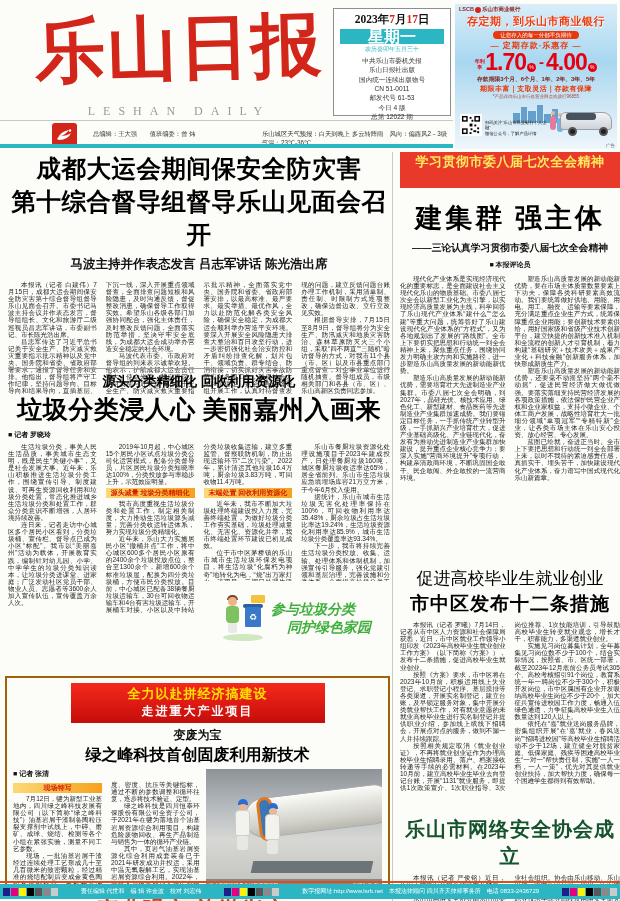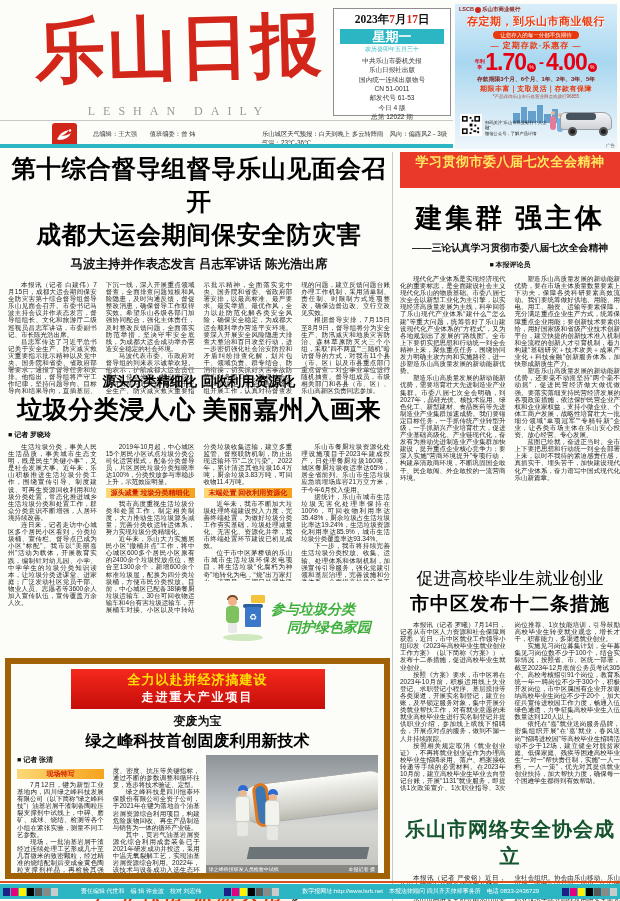--- a/index.html
+++ b/index.html
@@ -14,21 +14,21 @@
     font-size:70px; line-height:96px; text-align:center; letter-spacing:2px; transform:rotate(-1.5deg); }
   .masthead-sub { position:absolute; left:28px; top:104px; width:302px; text-align:center;
     color:#9a9a9a; font-size:12px; letter-spacing:8px; font-family:"Liberation Serif",serif; }
 
   
   .date-box { position:absolute; left:333px; top:8px; width:118px; height:108px;
     border:1px solid #8f8f8f; background:#fff; text-align:center; padding:3px 2px; }
   .date-line { font-size:11.5px; font-weight:bold; font-family:"Liberation Serif",serif; color:#111; }
   .date-line .red { color:#d3261b; }
   .weekday-bar { margin:2px 4px 1px; background:#2cb6c3; color:#fff; font-weight:bold;
-    font-size:13px; line-height:15px; }
+    font-size:16px; line-height:15px; }
   .lunar { color:#2cb6c3; font-size:6px; margin-bottom:2px; }
   .pub-lines div { font-size:6.6px; color:#333; line-height:1.42; }
 
   
   .bank-ad { position:absolute; left:455px; top:4px; width:162px; height:145px; overflow:hidden;
     background:linear-gradient(180deg,#d9edf9 0%,#a8d7f0 40%,#cfe7f5 70%,#eef6fb 100%); }
   .ad-top { font-size:5.5px; color:#8d1d13; font-weight:bold; padding:2px 4px 0; text-align:left; }
   .ad-dot { display:inline-block; width:6px; height:6px; border-radius:50%; background:#d3261b; vertical-align:middle; margin:0 1px; }
   .ad-headline { text-align:center; font-size:11px; font-weight:900; color:#e8380d;
     text-shadow:0.5px 0.5px 0 #fff, -0.5px -0.5px 0 #fff; margin-top:1px; letter-spacing:0.5px; }
@@ -94,21 +94,21 @@
   .gf-head { position:absolute; left:7px; top:2px; width:9px; height:9px; border-radius:50%; background:#f2b186; }
   .gf-hair { position:absolute; left:6px; top:0px; width:11px; height:5px; border-radius:5px 5px 0 0; background:#7a4a28; }
   .gf-body { position:absolute; left:5px; top:11px; width:13px; height:17px; border-radius:4px; background:#7ec15f; }
   .gf-legs { position:absolute; left:7px; top:28px; width:9px; height:10px; background:#e9e9e9; border-radius:2px; }
   .gf-bin { position:absolute; right:4px; top:12px; width:16px; height:20px; background:#3a78c9; border-radius:2px 2px 1px 1px;
     color:#fff; font-size:9px; line-height:20px; text-align:center; }
   .gf-lid { position:absolute; right:2px; top:9px; width:20px; height:4px; background:#2b5f9e; border-radius:2px; }
   .gf-sign { position:absolute; right:0px; top:0px; width:14px; height:8px; background:#f4c33c; border-radius:1px; }
 
   
-  .tech-block { position:absolute; left:5px; top:658px; width:385px; height:221px; border:6px solid #a16207; background:#fcfcf9; }
+  .tech-block { position:absolute; left:5px; top:676px; width:385px; height:221px; border:2px solid #a16207; background:#fcfcf9; }
   .tech-banner { width:254px; margin:5px auto 0; text-align:center;
     background:linear-gradient(180deg,#f5291c,#c50d0a); padding:2px 0 3px; }
   .tech-banner .l1 { color:#ffe100; font-size:13px; font-weight:900; letter-spacing:1px; }
   .tech-banner .l2 { color:#fff; font-size:12px; font-weight:900; letter-spacing:2px; }
   .tech-kicker { text-align:center; font-size:12px; font-weight:bold; margin-top:4px; color:#111; }
   .tech-h1 { text-align:center; font-size:16px; font-weight:900; margin-top:1px; color:#000; }
   .tech-content { display:flex; gap:6px; padding:3px 6px 0; }
   .tech-left { width:192px; }
   .tech-body { margin-top:2px; height:112px; column-count:2; }
   .tech-photo { position:relative; width:181px; height:118px; overflow:hidden; background:
@@ -243,22 +243,22 @@
         <path d="M2 12 Q6 4 14 3 Q10 8 6 9 Q12 9 16 6 Q13 13 4 13 Z" fill="#fff"></path>
         <circle cx="15" cy="3.5" r="1.2" fill="#fff"></circle>
       </svg>
     </div>
     <div class="info-staff">总编辑：王大强　　值班编委：曾  炜</div>
     <div class="info-weather">乐山城区天气预报：白天到晚上 多云转阵雨　风向：偏西风2－3级　气温：23℃-36℃</div>
   </div>
   <div class="teal-line"></div>
 
   <div class="main-article">
+    <div class="main-h1">成都大运会期间保安全防灾害</div>
     <div class="main-h1">第十综合督导组督导乐山见面会召开</div>
-    <div class="main-h1">成都大运会期间保安全防灾害</div>
     <div class="main-deck">马波主持并作表态发言 吕志军讲话 陈光浩出席</div>
     <div class="main-body body-cols">
         <p>本报讯（记者 白建伟）7月15日，成都大运会期间保安全防灾害第十综合督导组督导乐山见面会召开。市委书记马波主持会议并作表态发言，督导组组长、文化和旅游厅二级巡视员吕志军讲话，市委副书记、市长陈光浩出席。</p>
         <p>吕志军传达了习近平总书记关于安全生产、防灾减灾救灾重要指示批示精神以及党中央、国务院和省委、省政府部署要求，通报了督导任务和安排。他指出，督导组将严守工作纪律，坚持问题导向、目标导向和结果导向，直插基层、下沉一线，深入开展重点领域督查，全面排查问题短板和风险隐患，及时沟通反馈，督促整改消患，确保督导工作取得实效。希望乐山各级各部门加强协同配合，强化主体责任，及时整改反馈问题，全面落实防范举措，坚决守牢安全底线，为成都大运会成功举办营造安全稳定的社会环境。</p>
         <p>马波代表市委、市政府对督导组的到来表示诚挚欢迎。他表示，护航成都大运会责任重大、使命光荣，我们将深入学习贯彻习近平总书记关于安全生产、防灾减灾救灾重要指示批示精神，全面落实党中央、国务院和省委、省政府部署安排，以最高标准、最严要求、最实举措、最优作风，全力以赴防范化解各类安全风险，确保安全稳定，为成都大运会顺利举办营造平安环境。要深入开展安全风险隐患大排查大整治和百日攻坚行动，进一步密切强化社会治安防控和矛盾纠纷排查化解，划片包干、领域负责、群专结合、防消衔接，切实抓好灾害事故防范应对各项工作，确保社会大局和谐稳定。要全力配合督导组开展工作，认真对待督查发现的问题，建立反馈问题台账办理工作机制，采用清单制、责任制、时限制方式逐项整改，确保边督边改、立行立改见实效。</p>
         <p>根据督导安排，7月15日至8月9日，督导组将分为安全生产、防汛减灾和地质灾害防治、森林草原防灭火三个小组，采取“四不两直”“三随机”暗访督导的方式，对我市11个县（市、区）以及市县重点部门重点督查，对企事业单位进行随机抽查。督导组成员，市级相关部门和各县（市、区）、乐山高新区负责同志参加。</p>
       </div>
   </div>
 
   <div class="rule"></div>

